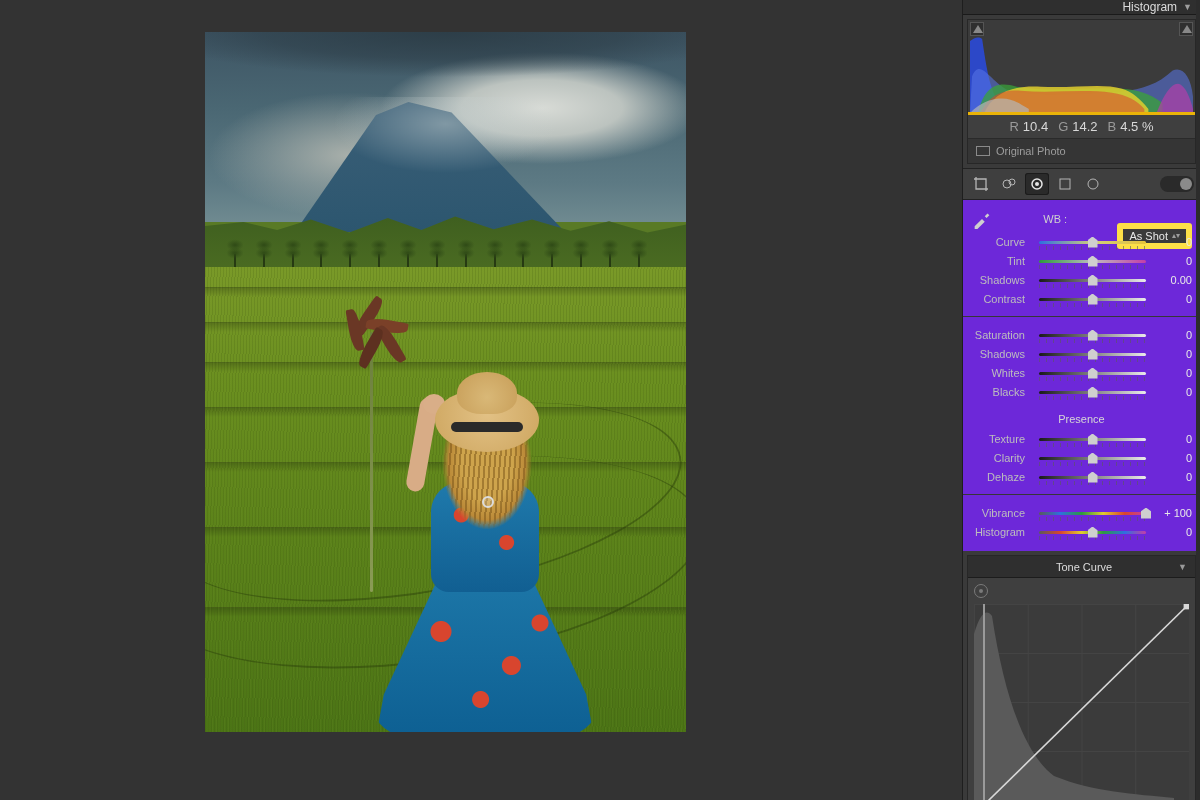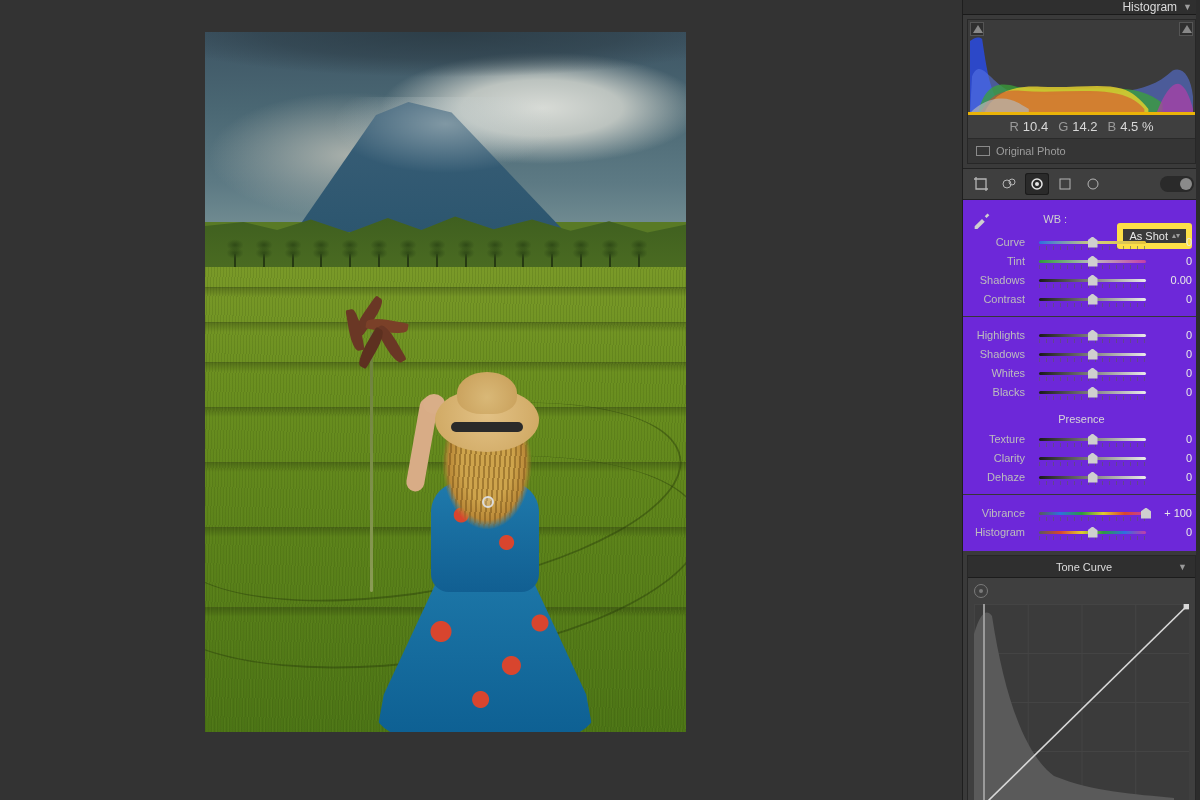--- a/index.html
+++ b/index.html
@@ -375,21 +375,21 @@
             <div class="bar gray"></div>
             <div class="ticks"></div>
             <div class="knob" style="left:50%"></div>
           </div>
           <span class="val">0</span>
         </div>
       </div>
     <hr class="div">
     <div id="sliders-tone2">
         <div class="row">
-          <span class="lbl">Highlights</span>
+          <span class="lbl">Saturation</span>
           <div class="track">
             <div class="bar gray"></div>
             <div class="ticks"></div>
             <div class="knob" style="left:50%"></div>
           </div>
           <span class="val">0</span>
         </div>
         <div class="row">
           <span class="lbl">Shadows</span>
           <div class="track">

